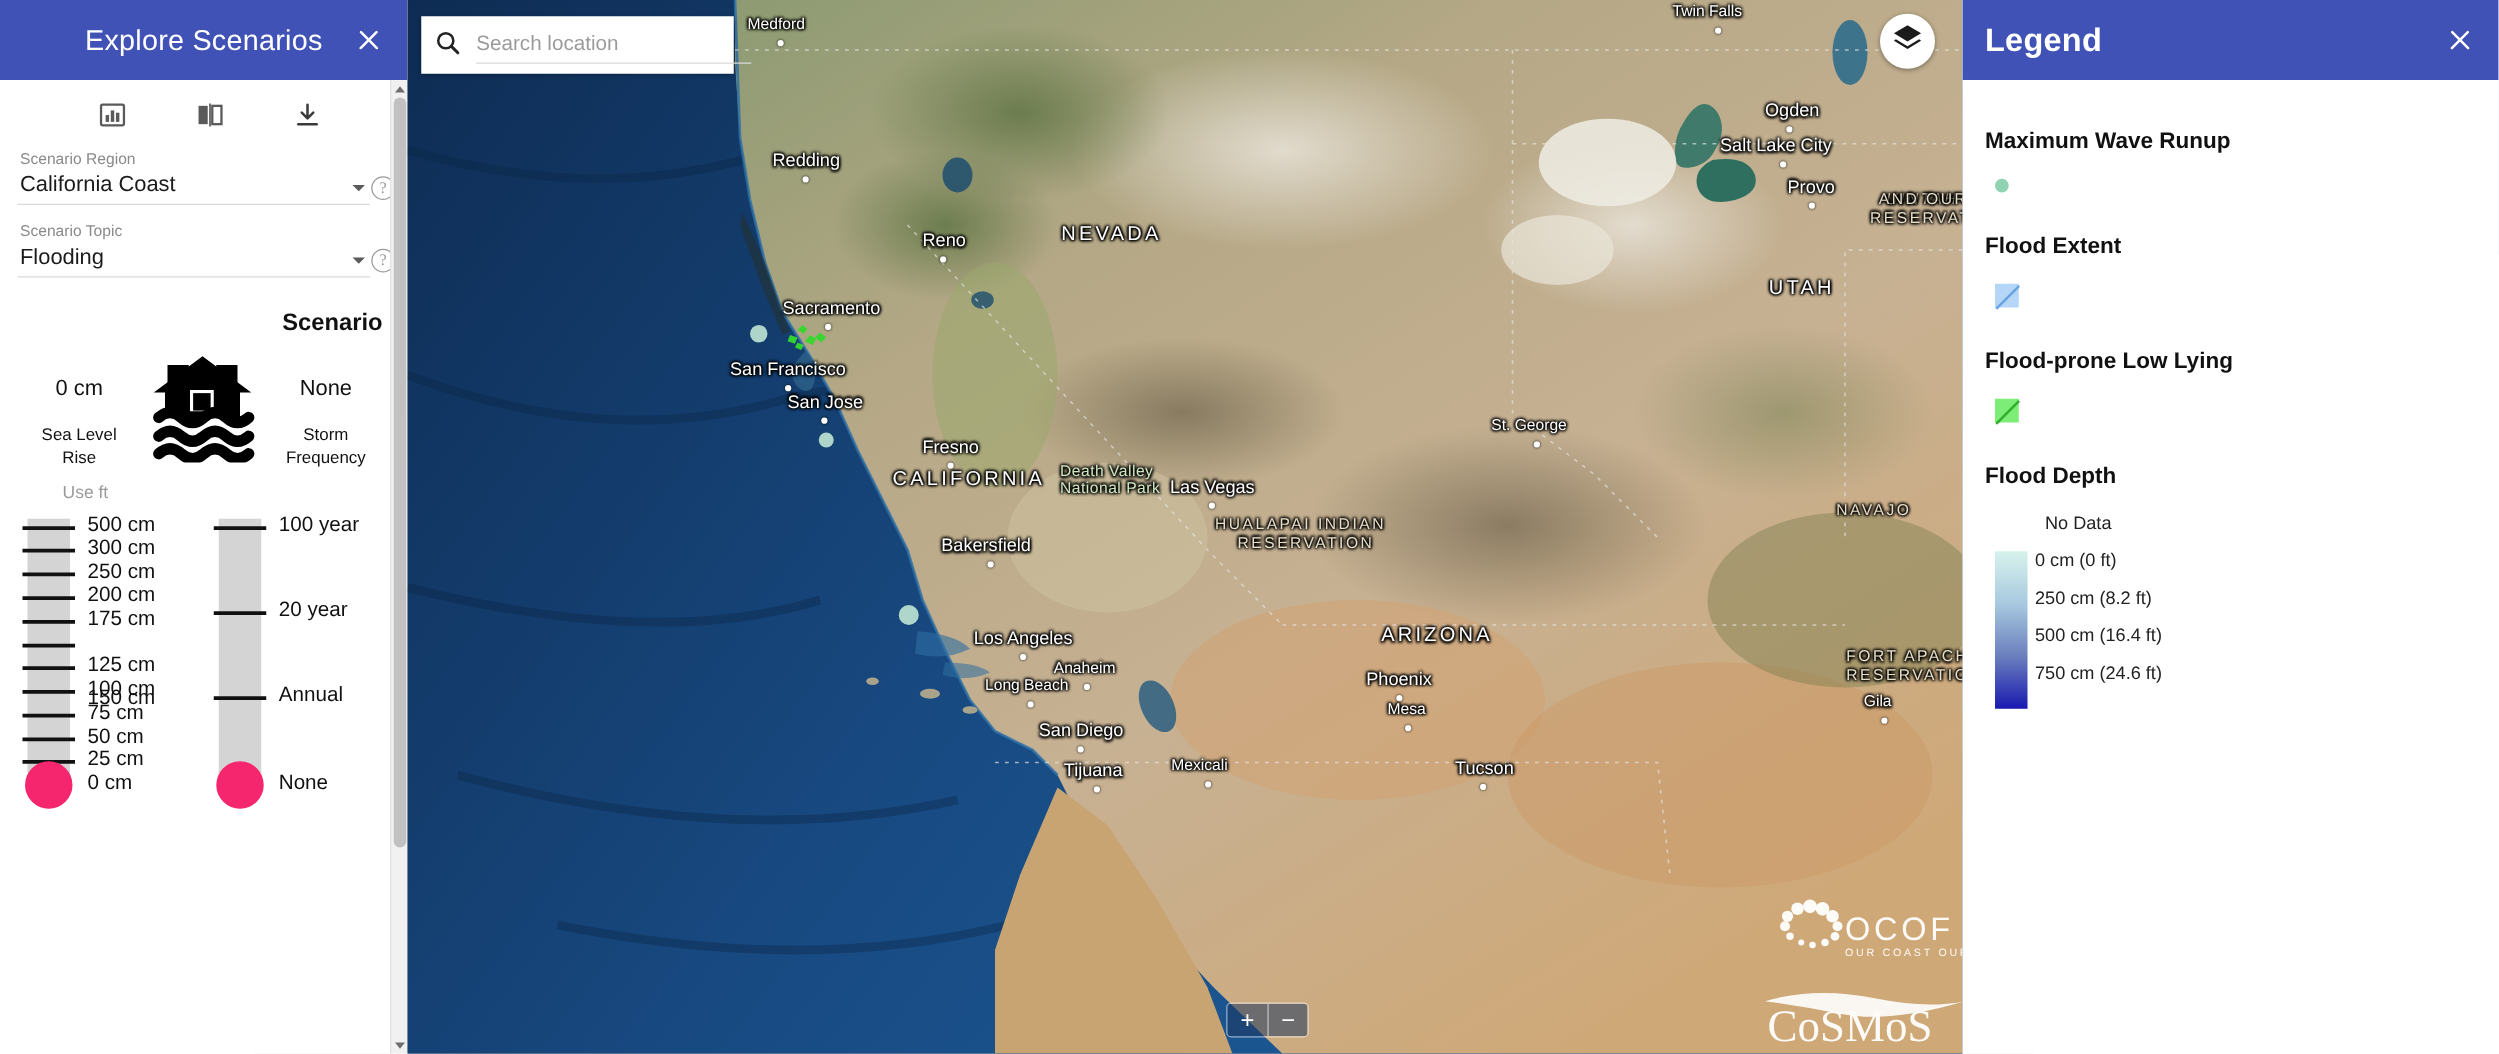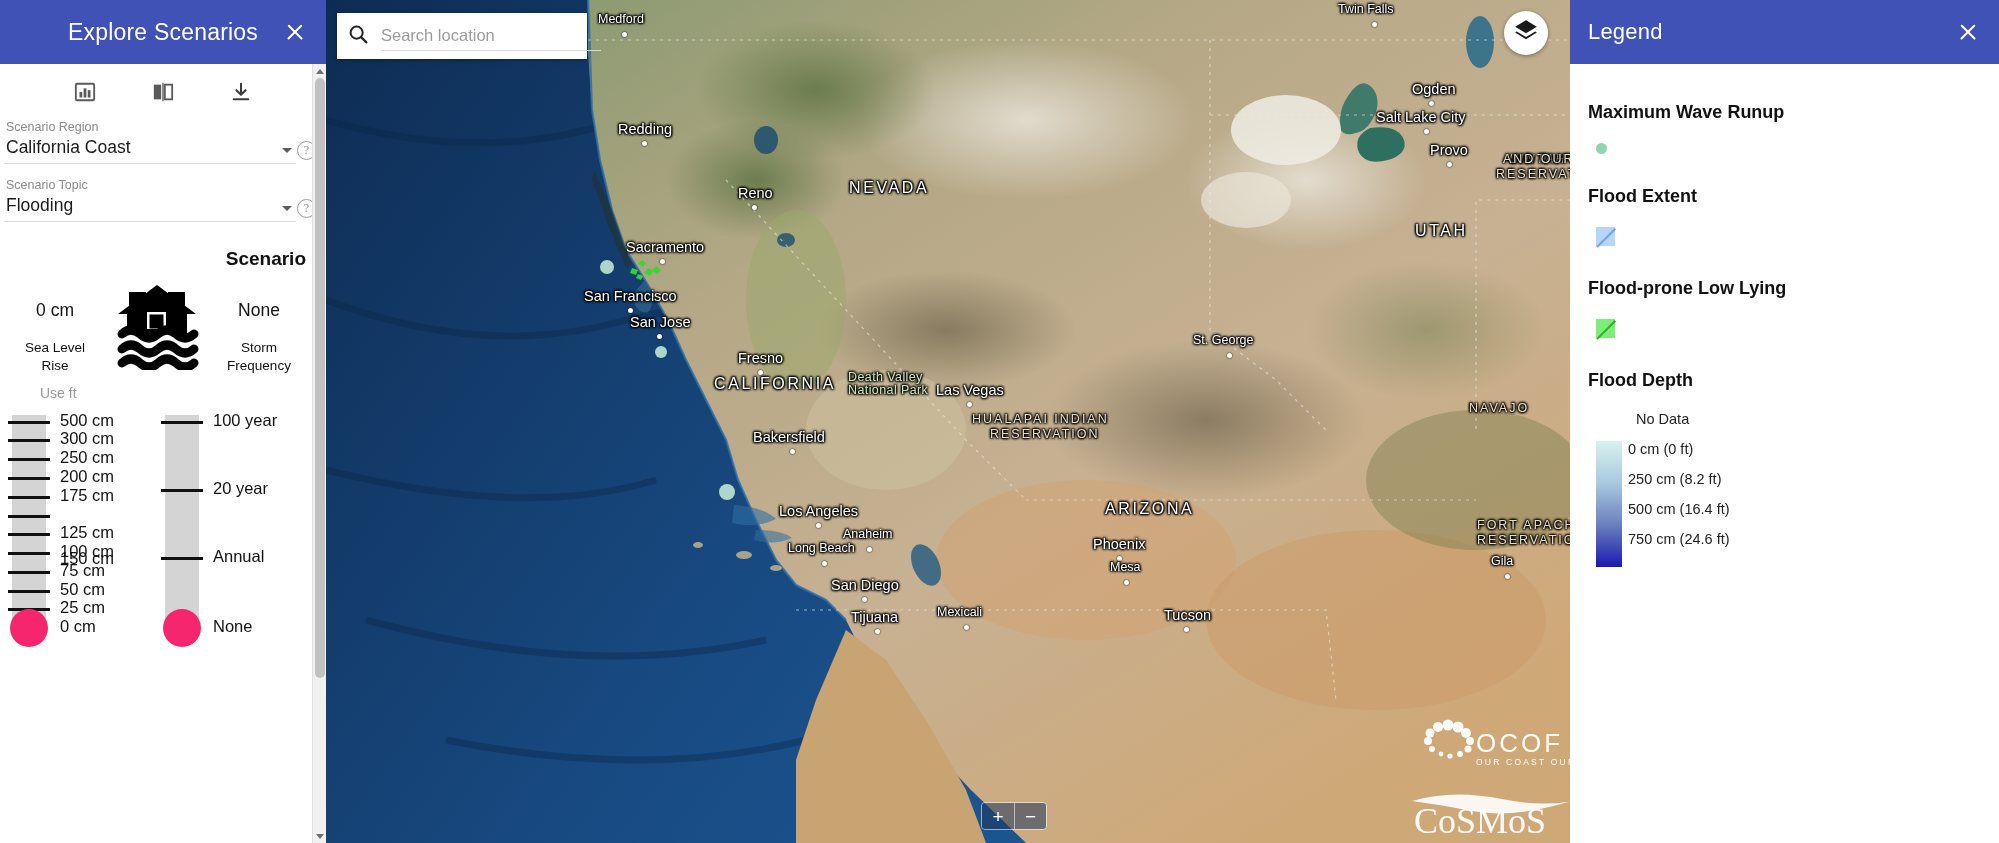--- a/index.html
+++ b/index.html
@@ -47,21 +47,21 @@
     width: 20px; height: 2.4px; background: #fff; border-radius: 1px;
   }
   .xmark::before { transform: rotate(45deg); }
   .xmark::after  { transform: rotate(-45deg); }
 
   #left-scroll {
     position: absolute;
     top: 64px; left: 0;
     width: 326px; height: 779px;
     overflow: hidden;
-    padding: 0 0 0 0;
+    padding: 0 0 0 10px;
   }
   .toolrow {
     display: flex;
     justify-content: center;
     gap: 54px;
     padding: 16px 0 10px 0;
   }
   .toolbtn { width: 24px; height: 24px; cursor: pointer; display:flex; align-items:center; justify-content:center;}
 
   .field { padding: 6px 10px 0 4px; }
@@ -257,21 +257,21 @@
 
   
   #legend {
     position: relative;
     flex: 0 0 429px;
     width: 429px; height: 843px;
     background: #fff;
     overflow: hidden;
   }
   #legend .panel-header { height: 64px; justify-content: flex-start; padding-left: 18px; }
-  #legend .panel-header .title { font-size: 22px; }
+  #legend .panel-header .title { font-size: 26px; font-weight: bold; }
   .legend-body { padding: 38px 0 0 18px; }
   .legend-group { margin-bottom: 32px; }
   .legend-group h3 {
     font-size: 18px; font-weight: bold; color: #111; margin-bottom: 20px;
   }
   .swatch-dot {
     width: 11px; height: 11px; border-radius: 50%;
     background: #8fd3b2; margin-left: 8px;
   }
   .swatch-box {

